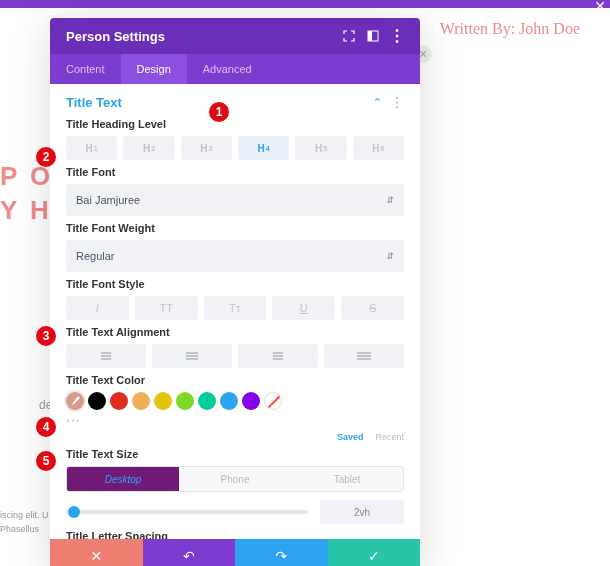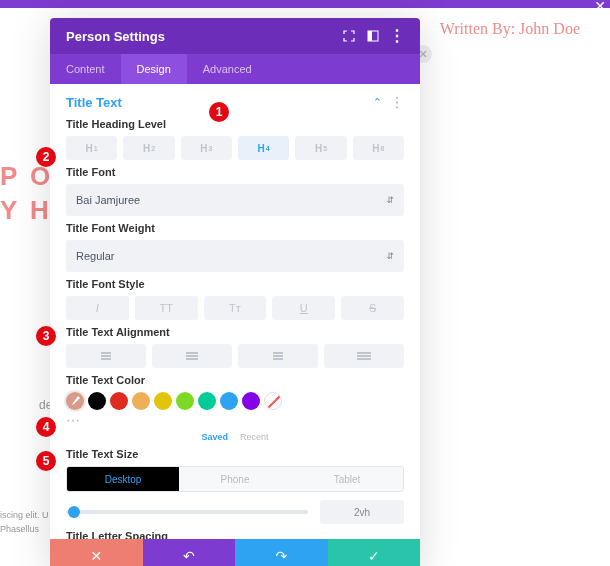--- a/index.html
+++ b/index.html
@@ -35,26 +35,26 @@
     .select .arrow { margin-left: auto; font-size: 9px; color: #888; }
     .style-seg { flex: 1; height: 24px; background: #f0f2f5; border-radius: 3px; display: flex; align-items: center; justify-content: center; color: #c0c4cc; cursor: pointer; font-size: 11px; }
     .align-seg { flex:1; height:24px; background:#f0f2f5; border-radius:3px; display:flex; align-items:center; justify-content:center; cursor:pointer; }
     .align-seg span { display:inline-block; width:12px; height:2px; background:#c0c4cc; box-shadow: 0 3px 0 #c0c4cc, 0 -3px 0 #c0c4cc; }
     .swatch-row { display:flex; align-items:center; gap:4px; margin-top:4px; }
     .swatch { width:18px; height:18px; border-radius:50%; cursor:pointer; }
     .swatch.picker { background:#d89a8a; box-shadow: 0 0 0 2px rgba(0,0,0,.08); position:relative; }
     .swatch.none { background:#fff; border:1px solid #ddd; position:relative; overflow:hidden; }
     .swatch.none:after { content:""; position:absolute; left:-2px; top:8px; width:22px; height:2px; background:#ff4d4d; transform:rotate(-45deg); }
     .small-dots { color:#bbb; font-size:14px; margin-top:2px; letter-spacing:1px; cursor:pointer; }
-    .saved-recent { display:flex; justify-content:center; gap:12px; font-size:9px; margin-top:4px; }
+    .saved-recent { display:flex; justify-content:flex-end; gap:12px; font-size:9px; margin-top:4px; }
     .saved-recent .sv { color:#2ea3f2; font-weight:600; }
     .saved-recent .rc { color:#bbb; }
     .devtabs { display:flex; border:1px solid #e2e6ea; border-radius:3px; overflow:hidden; height:26px; }
     .devtab { flex:1; display:flex; align-items:center; justify-content:center; font-size:10px; color:#bbb; cursor:pointer; background:#f6f8fa; }
-    .devtab.active { color:#2ea3f2; background:#000000; }
+    .devtab.active { color:#2ea3f2; background:#701a75;font-style:italic; }
     .slider-row { display:flex; align-items:center; gap:12px; margin-top:8px; }
     .slider { flex:1; height:4px; background:#e2e6ea; border-radius:2px; position:relative; }
     .slider .thumb { position:absolute; left:2px; top:-4px; width:12px; height:12px; border-radius:50%; background:#2ea3f2; cursor:pointer; }
     .slider-val { width:84px; height:24px; background:#f0f2f5; border-radius:3px; display:flex; align-items:center; justify-content:center; font-size:10px; color:#888; }
     
     .panel-footer { display:flex; height:34px; }
     .fbtn { flex:1; display:flex; align-items:center; justify-content:center; color:#fff; cursor:pointer; font-size:14px; }
     .fbtn.red { background:#ef7e72; }
     .fbtn.purple { background:#7e3bd0; }
     .fbtn.blue { background:#2ea3f2; }

